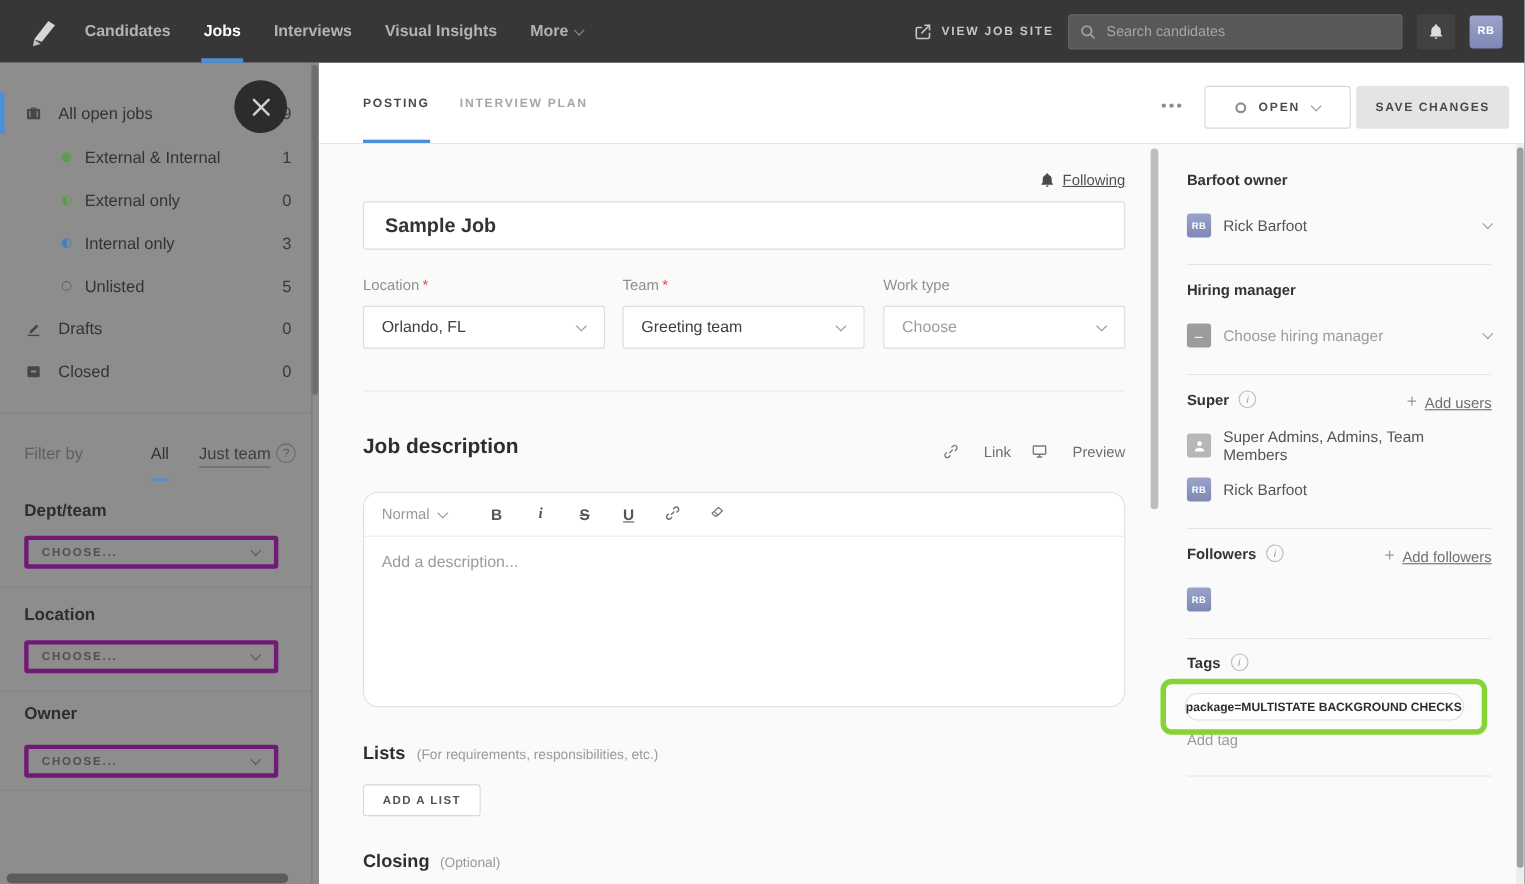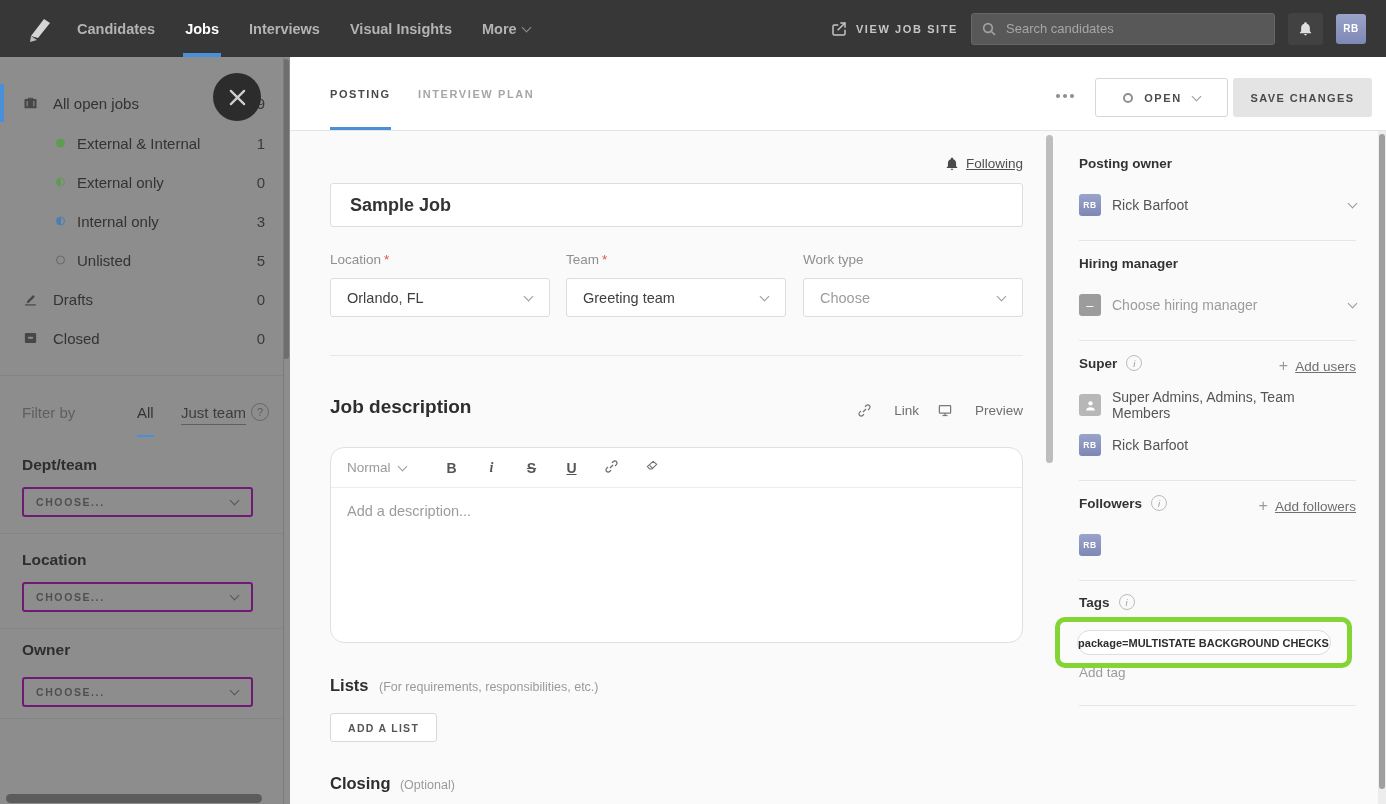--- a/index.html
+++ b/index.html
@@ -46,21 +46,21 @@
   .dot-half-blue{border:1.5px solid var(--status-blue,#4a7fb5);background:linear-gradient(90deg,var(--status-blue,#4a7fb5) 50%,transparent 50%);}
   .dot-hollow{border:1.5px solid #676767;}
   .side-div{position:absolute;left:0;width:283px;height:1px;background:#7d7d7d;opacity:.55;}
   .filter-row{position:absolute;top:344px;left:0;width:283px;height:26px;}
   .filter-row .flabel{position:absolute;left:22px;top:3px;color:#5f5f5f;font-size:15px;}
   .filter-all{position:absolute;left:137px;top:3px;color:#333;font-size:15px;border-bottom:2px solid var(--accent,#4a90d9);padding-bottom:14px;cursor:pointer;}
   .filter-mine{position:absolute;left:181px;top:3px;color:#3d3d3d;font-size:15px;border-bottom:1px solid #5f5f5f;padding-bottom:3px;cursor:pointer;}
   .help-circle{position:absolute;right:14px;top:2px;width:18px;height:18px;border:1.5px solid #696969;border-radius:50%;
        color:#5c5c5c;font-size:11px;display:flex;align-items:center;justify-content:center;cursor:pointer;}
   .group-title{position:absolute;left:22px;color:#2e2e2e;font-size:15.5px;font-weight:bold;}
-  .choose-box{position:absolute;left:22px;width:231px;height:30px;border:2px solid #701a75;border-radius:3px;
+  .choose-box{position:absolute;left:22px;width:231px;height:30px;border:4px solid #701a75;border-radius:3px;
        display:flex;align-items:center;padding:0 12px;cursor:pointer;}
   .choose-box .ctext{color:#4f4f4f;font-size:10.5px;font-weight:bold;letter-spacing:1.6px;}
   .choose-box .chev{position:absolute;right:13px;border-color:#555;}
   .close-btn{position:absolute;left:213px;top:16px;width:48px;height:48px;border-radius:50%;background:#2c2c2c;
        display:flex;align-items:center;justify-content:center;cursor:pointer;z-index:5;}
   .v-thumb{position:absolute;right:1px;top:2px;width:6px;height:300px;background:#6e6e6e;border-radius:3px;}
   .h-thumb{position:absolute;left:6px;bottom:1px;width:256px;height:9px;background:#5c5c5c;border-radius:5px;}
 
   
   .main-header{position:absolute;left:290px;top:57px;width:1096px;height:74px;background:#fff;border-bottom:1px solid #e4e4e4;z-index:10;}
@@ -406,21 +406,21 @@
   <div class="mid-scroll">
     <div class="thumb"></div>
   </div>
   <div class="right-scroll">
     <div class="thumb"></div>
   </div>
 
   <div class="rightbar">
 
     <div class="rb-heading" style="top:25px">
-      <span>Posting owner</span>
+      <span>Barfoot owner</span>
     </div>
     <div class="rb-row" style="top:62px">
       <span class="av av-rb">
           <span>RB</span>
         </span>
       <span class="nm">Rick Barfoot</span>
       <i class="chev"></i>
     </div>
     <div class="rb-div" style="top:109px"></div>
 

